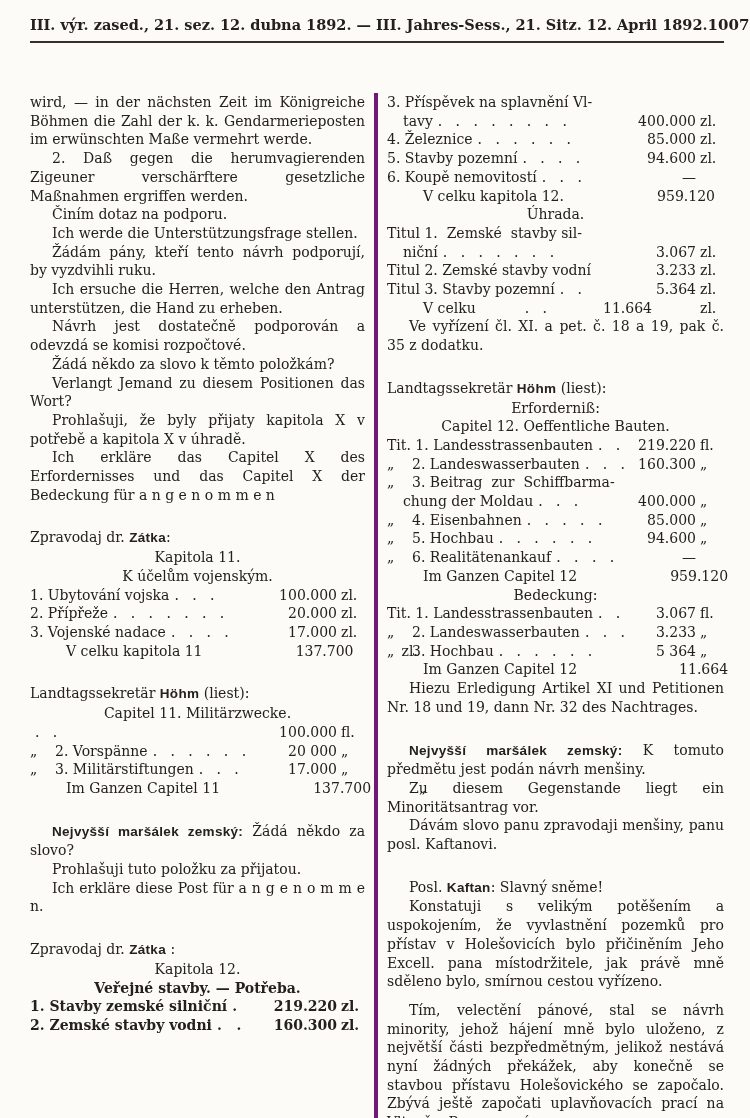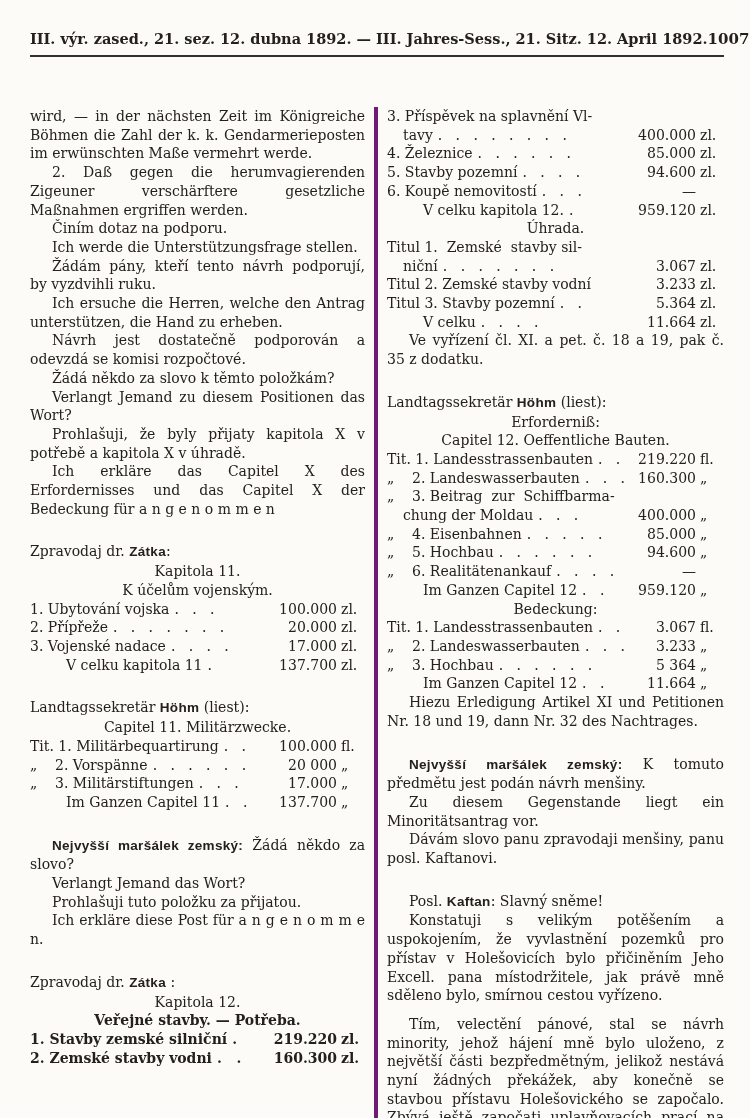--- a/index.html
+++ b/index.html
@@ -3,21 +3,21 @@
 <meta charset="utf-8">
 <style>
   html,body{margin:0;padding:0;background:#d8d5cf;}
   .page{
     width:750px;height:1118px;margin:0 auto;box-sizing:border-box;
     background:#fcfbf8;color:#24211d;overflow:hidden;position:relative;
     font-family:"DejaVu Serif", serif;
   }
   .header{
     display:flex;justify-content:space-between;align-items:baseline;
-    margin:0 26px 0 30px;padding:30px 0 7px 0;
+    margin:0 26px 0 30px;padding:16px 0 7px 0;
     border-bottom:2px solid #35312a;
     font-weight:bold;font-size:14.5px;white-space:nowrap;
   }
   .header .pgnum{font-size:15px;}
   .columns{display:flex;margin:10px 26px 0 30px;align-items:stretch;}
   .col{box-sizing:border-box;font-size:14px;line-height:18.7px;margin-top:40px;}
   .col-l{width:344px;padding-right:9px;}
   .col-r{flex:1;border-left:4px solid #701a75;padding-left:9px;min-width:0;}
   p{margin:0;text-align:justify;}
   .ind{text-indent:22px;}
@@ -26,21 +26,21 @@
   .mt{margin-top:24px;}
   .mts{margin-top:10px;}
   b,.bold{font-weight:bold;}
   .name{font-family:"Liberation Sans", sans-serif;font-weight:bold;font-size:13.5px;letter-spacing:.3px;}
   .row{display:flex;}
   .row .lbl{white-space:pre;}
   .row .dots{flex:1;overflow:hidden;white-space:pre;padding-left:5px;}
   .row .amt{white-space:pre;text-align:right;min-width:58px;}
   .row .unit{white-space:pre;width:24px;padding-left:4px;}
   .row.cont .lbl{padding-left:16px;}
-  .row.total{padding-left:36px;}
+  .row.total{padding-left:36px;gap:44px;}
   .row.boldrow{font-weight:bold;}
 </style>
 </head>
 <body>
 
 <div class="page">
 
   <div class="header">
     <span>III. výr. zased., 21. sez. 12. dubna 1892. — III. Jahres-Sess., 21. Sitz. 12. April 1892.</span>
     <span class="pgnum">1007</span>
@@ -90,21 +90,20 @@
             <span class="amt">137.700</span>
             <span class="unit">zl.</span>
           </div>
       </div>
 
       <div class="spk mt"><span>Landtagssekretär </span><span class="name">Höhm</span><span> (liest):</span></div>
       <div class="center">Capitel 11. Militärzwecke.</div>
 
       <div>
         <div class="row">
-            <span class="lbl">Tit. 1. Militärbequartirung</span>
             <span class="dots">.   .</span>
             <span class="amt">100.000</span>
             <span class="unit">fl.</span>
           </div>
         <div class="row">
             <span class="lbl">„    2. Vorspänne</span>
             <span class="dots">.   .   .   .   .   .</span>
             <span class="amt">20 000</span>
             <span class="unit">„</span>
           </div>
@@ -116,21 +115,20 @@
           </div>
         <div class="row total">
             <span class="lbl">Im Ganzen Capitel 11</span>
             <span class="dots">.   .</span>
             <span class="amt">137.700</span>
             <span class="unit">„</span>
           </div>
       </div>
 
       <p class="ind mt"><span class="name">Nejvyšší maršálek zemský:</span><span> Žádá někdo za slovo?</span></p>
-      <p class="ind">Verlangt Jemand das Wort?</p>
       <p class="ind">Prohlašuji tuto položku za přijatou.</p>
       <p class="ind">Ich erkläre diese Post für a n g e n o m m e n.</p>
 
       <div class="spk mt"><span>Zpravodaj dr. </span><span class="name">Zátka</span><span> :</span></div>
       <div class="center">Kapitola 12.</div>
       <div class="center bold">Veřejné stavby. — Potřeba.</div>
 
       <div>
         <div class="row boldrow">
             <span class="lbl">1. Stavby zemské silniční</span>

